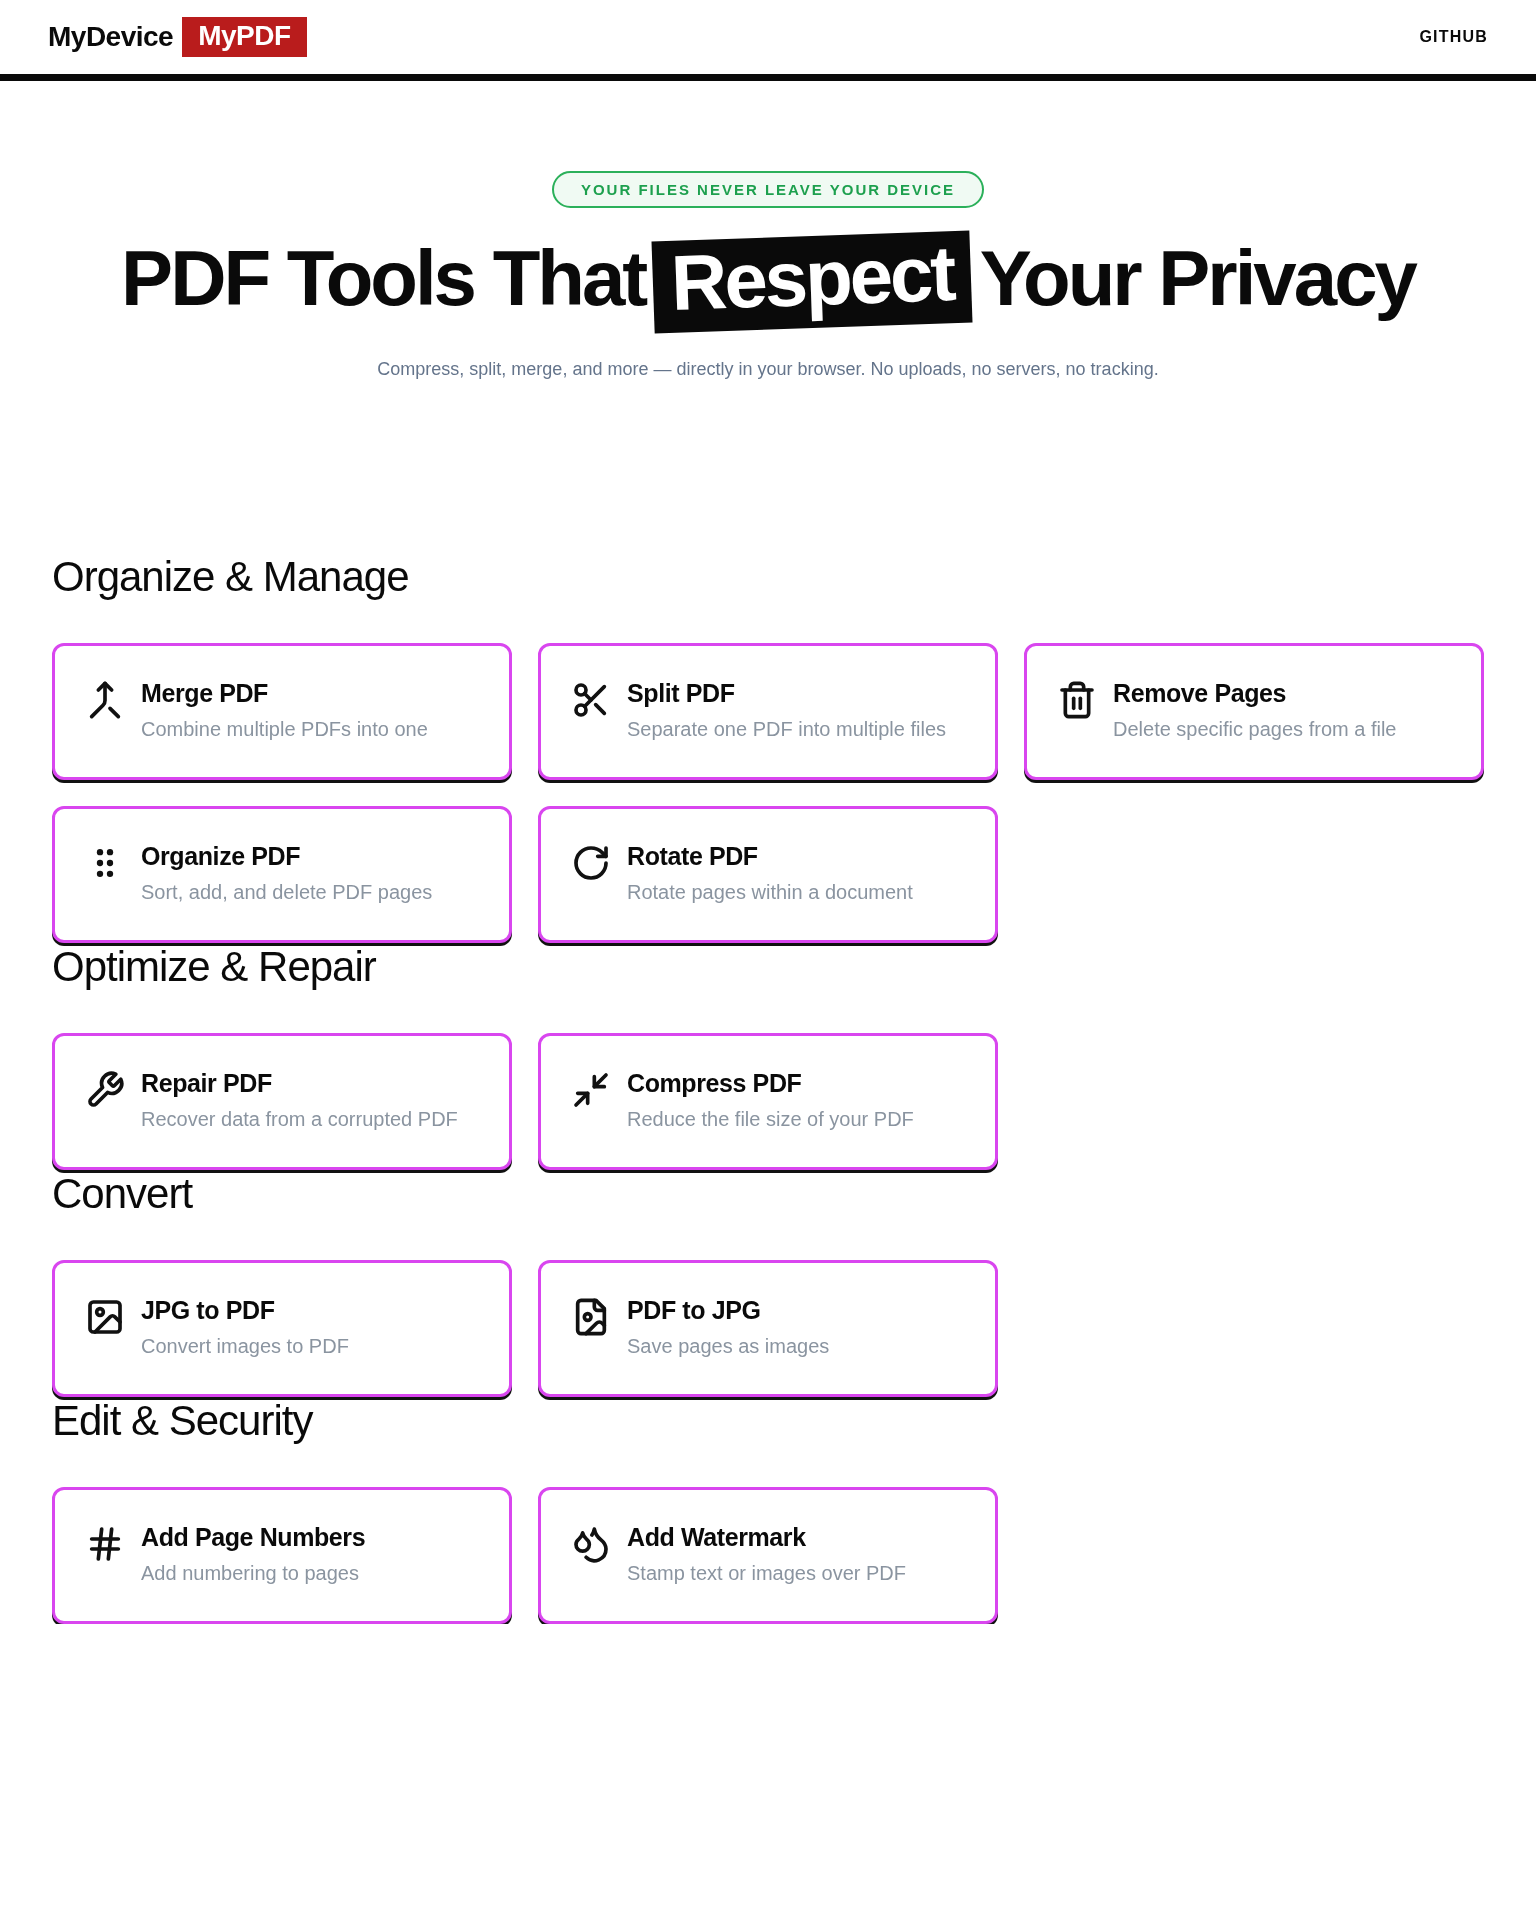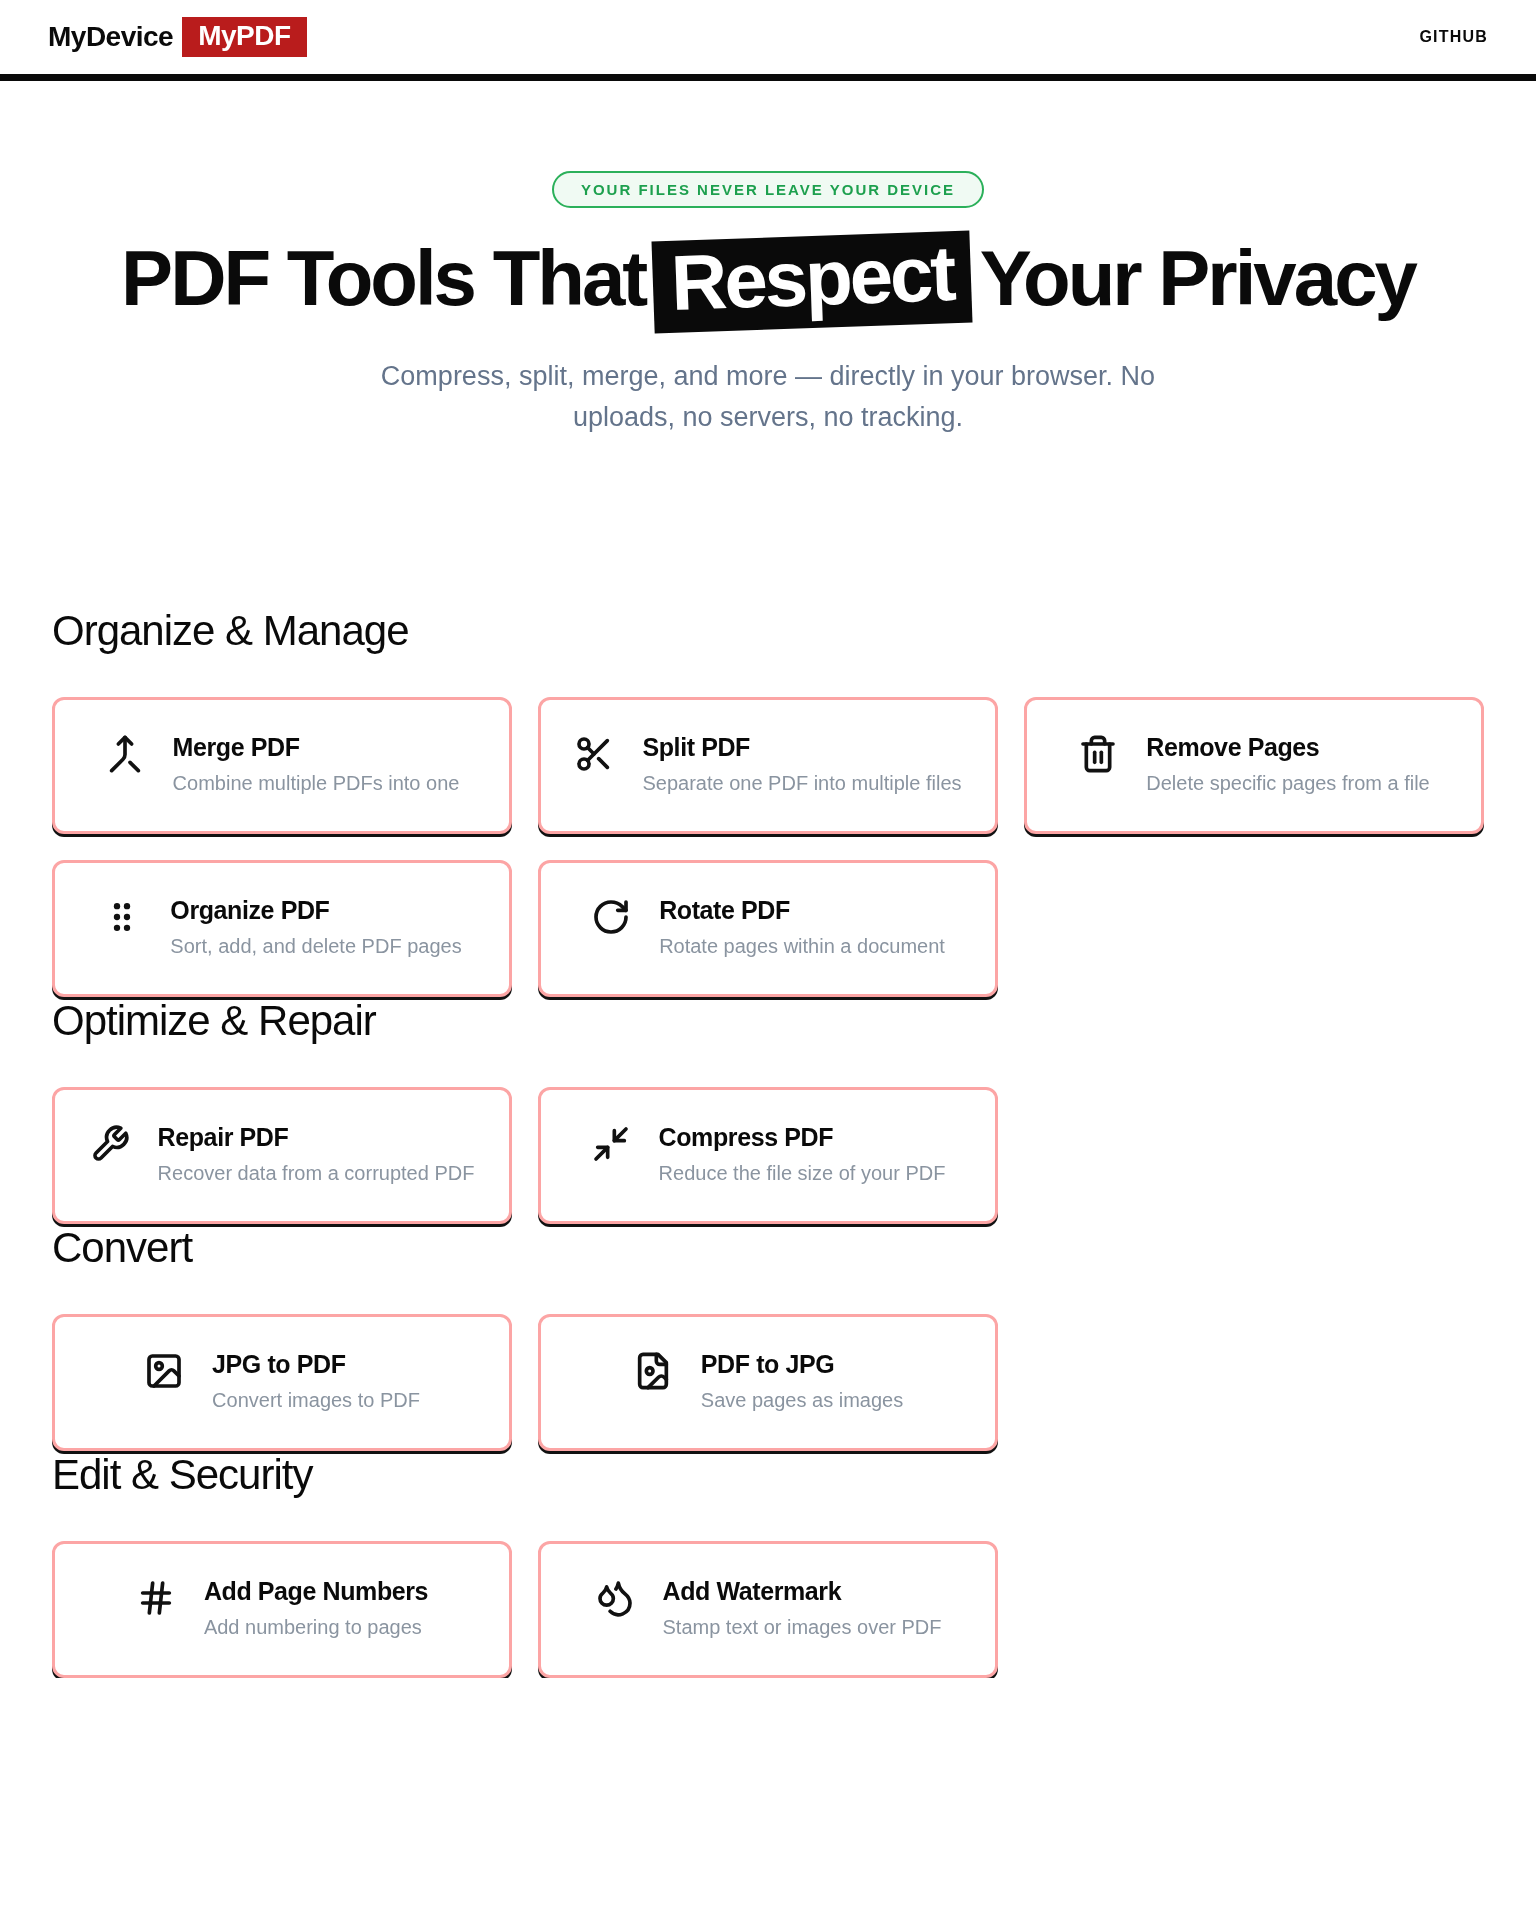--- a/index.html
+++ b/index.html
@@ -73,21 +73,21 @@
     background: #0a0a0a;
     color: #ffffff;
     display: inline-block;
     padding: 0 18px 8px;
     margin: 0 8px;
     transform: rotate(-2deg);
   }
   .hero-subtitle {
     margin: 28px auto 5px;
     max-width: 800px;
-    font-size: 27px;
+    font-size: 18px;
     line-height: 1.5;
     color: #64748b;
     font-weight: 400;
   }
 
   
   .content { width: 1436px; margin: 0 auto; padding: 0 2px; }
   .tool-section { }
   .tool-section:first-of-type { margin-top: 170px; }
   .section-heading {
@@ -96,30 +96,29 @@
     letter-spacing: -1px;
     margin: 0 0 42px;
   }
   .card-grid {
     display: grid;
     grid-template-columns: repeat(3, 1fr);
     gap: 26px;
   }
   .tool-card {
     background: #ffffff;
-    border: 3px solid #fca5a5;
+    border: 3px solid #d946ef;
     border-radius: 12px;
     box-shadow: 0 3px 0 #111111;
     padding: 32px 30px 36px;
     display: flex;
     align-items: flex-start;
-    gap: 28px;
+    gap: 16px;
     cursor: pointer;
     min-height: 132px;
-    justify-content: center;
   }
   .tool-icon { width: 40px; height: 40px; flex: 0 0 40px; color: #111111; margin-top: 2px; }
   .tool-icon svg { width: 40px; height: 40px; display: block; }
   .tool-title {
     font-size: 25px;
     font-weight: 900;
     letter-spacing: -0.4px;
     margin: 1px 0 0;
     color: #0a0a0a;
   }

